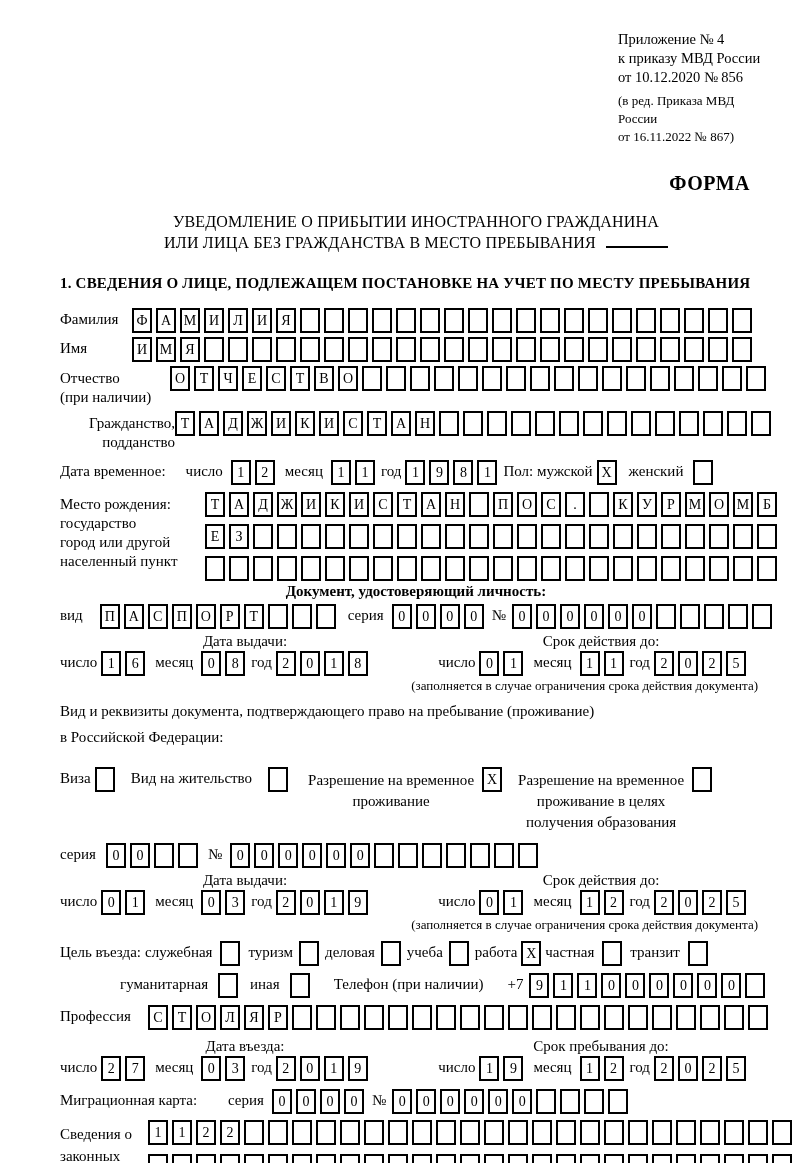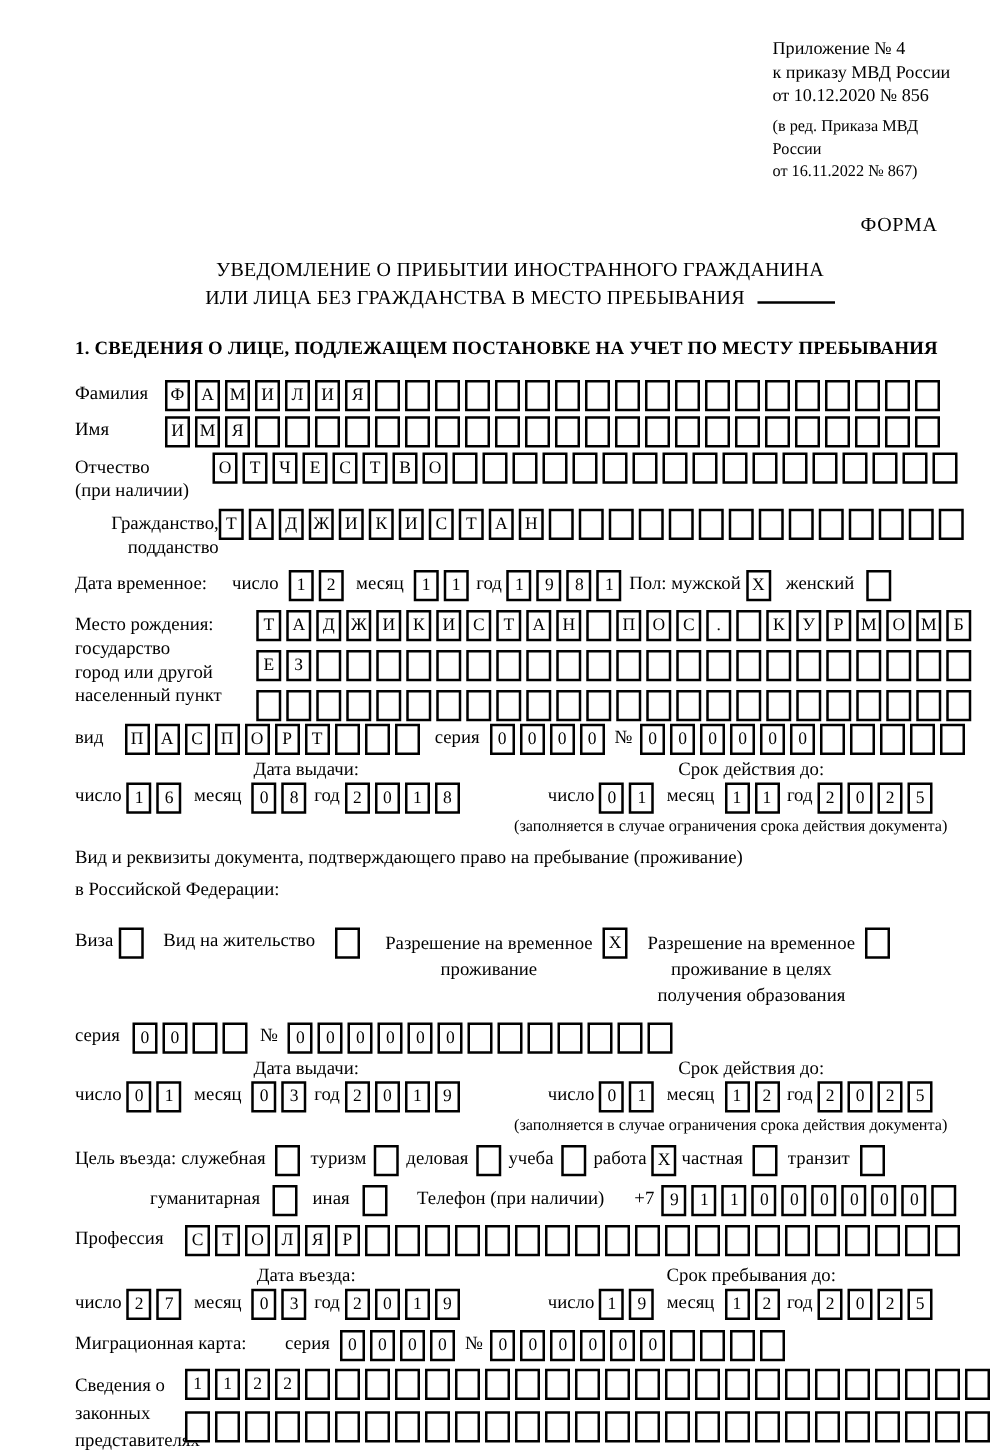--- a/index.html
+++ b/index.html
@@ -19,21 +19,21 @@
     font:14px/21px "Liberation Serif",serif;text-align:center;
   }
   .lbl{padding-top:3px;}
   .ml4{margin-left:4px}.ml6{margin-left:6px}.ml8{margin-left:8px}
   .ml10{margin-left:10px}.ml12{margin-left:12px}.ml16{margin-left:16px}
   .ml20{margin-left:20px}.ml24{margin-left:24px}
 
   
   .annex{margin-left:558px;line-height:19px;font-size:14.5px;}
   .annex .small{font-size:13px;line-height:18px;margin-top:5px;}
-  .form-word{text-align:right;padding-right:22px;font-weight:normal;font-size:16px;margin-top:26px;letter-spacing:.5px;}
+  .form-word{text-align:right;padding-right:22px;font-weight:bold;font-size:20px;margin-top:26px;letter-spacing:.5px;}
 
   
   .title{margin-top:16px;text-align:center;font-weight:normal;font-size:16px;line-height:21px;letter-spacing:.2px;}
   .title-underline{display:inline-block;width:62px;border-bottom:2px solid #000;height:14px;margin-left:10px;}
   .sec-heading{margin-top:22px;margin-bottom:16px;font-weight:bold;font-size:15px;letter-spacing:.2px;}
 
   
   .lines{line-height:19px;padding-top:3px;}
   .w72{width:72px;flex:0 0 72px;}
   .w110{width:110px;flex:0 0 110px;}
@@ -328,20 +328,21 @@
           <span class="cell"></span>
           <span class="cell"></span>
           <span class="cell"></span>
           <span class="cell"></span>
           <span class="cell"></span>
           <span class="cell"></span>
         </span>
     </span>
   </div>
 
+  <div class="doc-heading">Документ, удостоверяющий личность:</div>
 
   <div class="row">
     <span class="lbl" style="width:52px;">вид</span>
     <span class="cells">
         <span class="cell">П</span>
         <span class="cell">А</span>
         <span class="cell">С</span>
         <span class="cell">П</span>
         <span class="cell">О</span>
         <span class="cell">Р</span>

